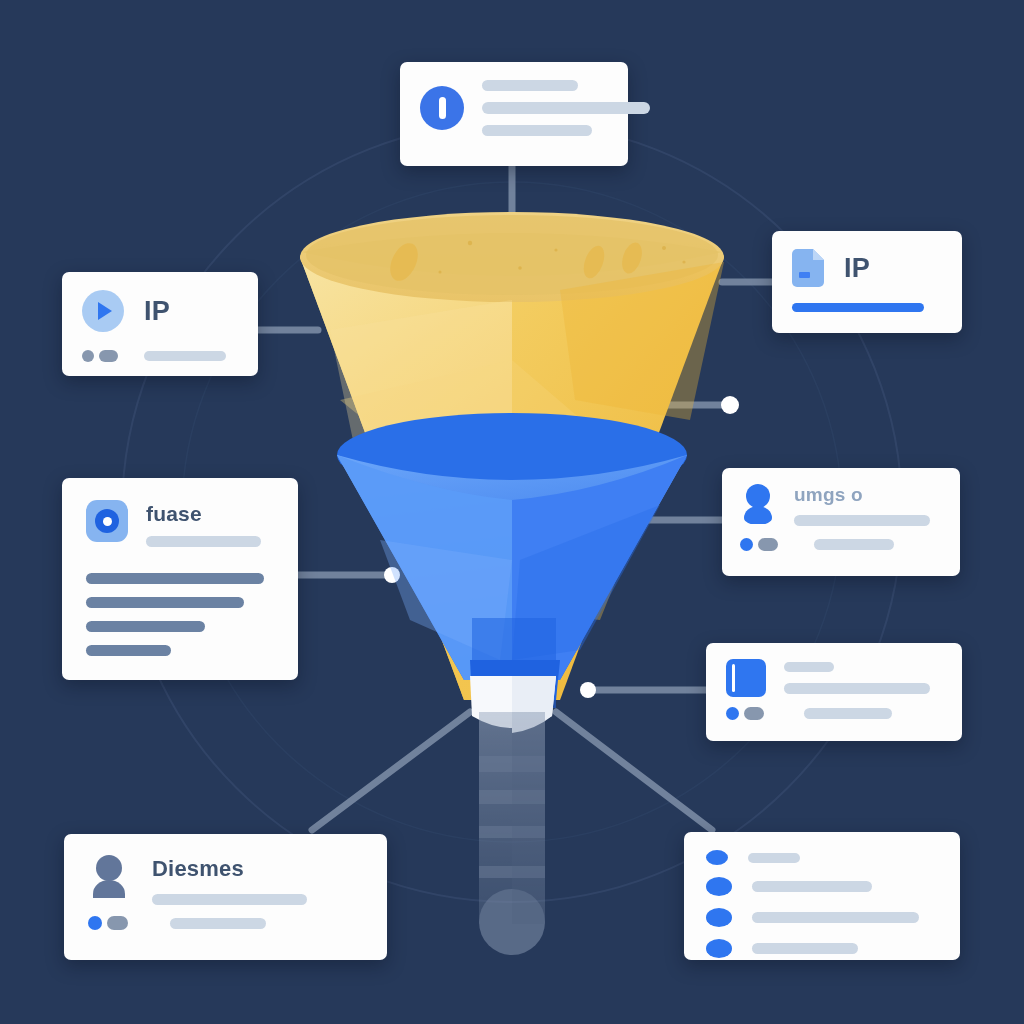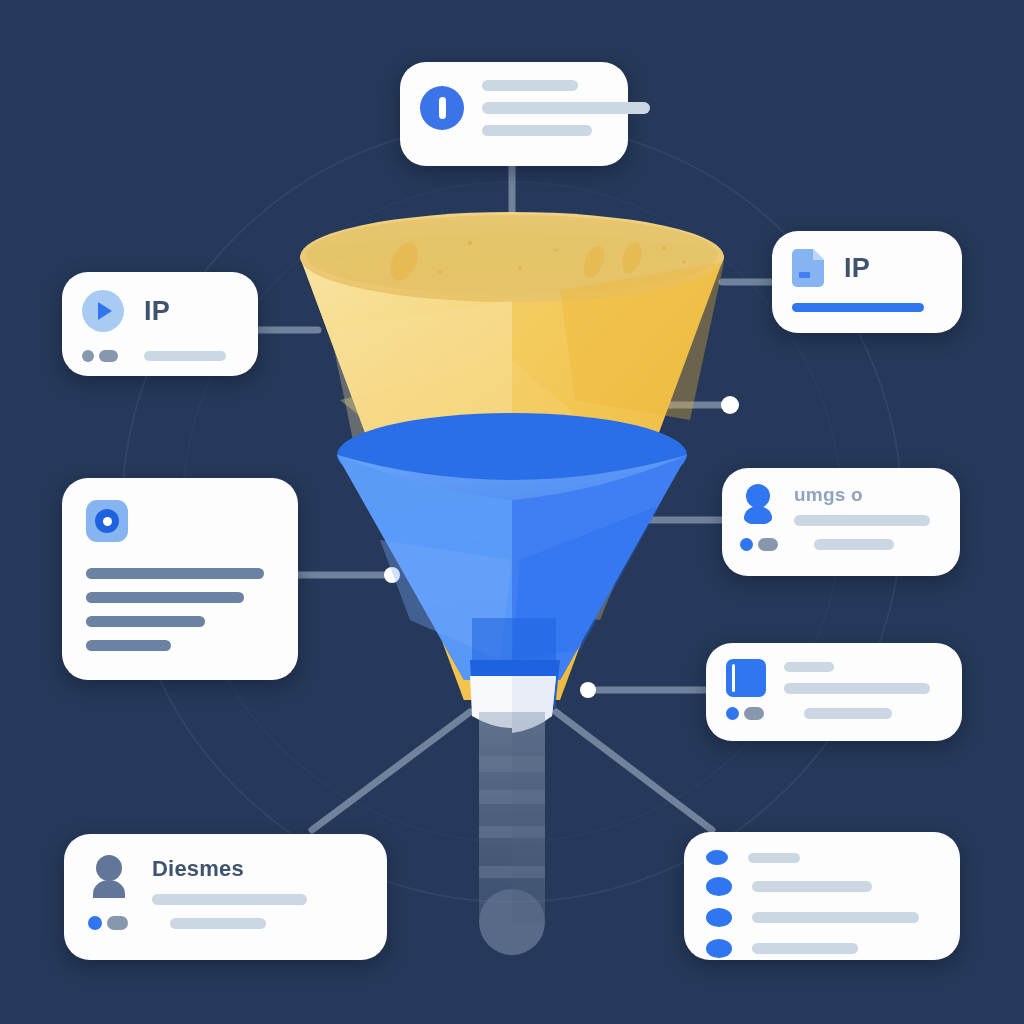--- a/index.html
+++ b/index.html
@@ -11,21 +11,21 @@
   }
   #stage{position:relative;width:1024px;height:1024px;overflow:hidden;}
 
   
   .bg-svg{position:absolute;inset:0;width:1024px;height:1024px;}
 
   
   .card{
     position:absolute;
     background:#fdfdfd;
-    border-radius:26px;
+    border-radius:7px;
     box-shadow:0 6px 18px rgba(8,14,28,.35);
     box-sizing:border-box;
     z-index:6;
   }
   .card-inner{position:absolute;inset:0;padding:18px 20px;box-sizing:border-box;}
   .row{display:flex;align-items:center;}
 
   
   .ico{flex:0 0 auto;position:relative;}
   .ico-circle-blue{width:44px;height:44px;border-radius:50%;background:#3b74e8;
@@ -221,20 +221,24 @@
   </div>
 
   <div class="card" style="left:62px;top:478px;width:236px;height:202px;">
     <div class="card-inner" style="padding:22px 24px;">
       <div class="row" style="gap:18px;align-items:flex-start;">
         <span class="ico ico-sq-blue">
           <span class="ring">
               <i></i>
             </span>
         </span>
+        <span style="display:flex;flex-direction:column;gap:10px;padding-top:2px;">
+          <span class="card-title t-dark" style="font-size:21px;">fuase</span>
+          <span class="ln ln-l" style="width:115px;height:11px;"></span>
+        </span>
       </div>
       <span style="display:flex;flex-direction:column;gap:13px;margin-top:26px;">
         <span class="ln ln-d" style="width:178px;height:11px;"></span>
         <span class="ln ln-d" style="width:158px;height:11px;"></span>
         <span class="ln ln-d" style="width:119px;height:11px;"></span>
         <span class="ln ln-d" style="width:85px;height:11px;"></span>
       </span>
     </div>
   </div>
 

